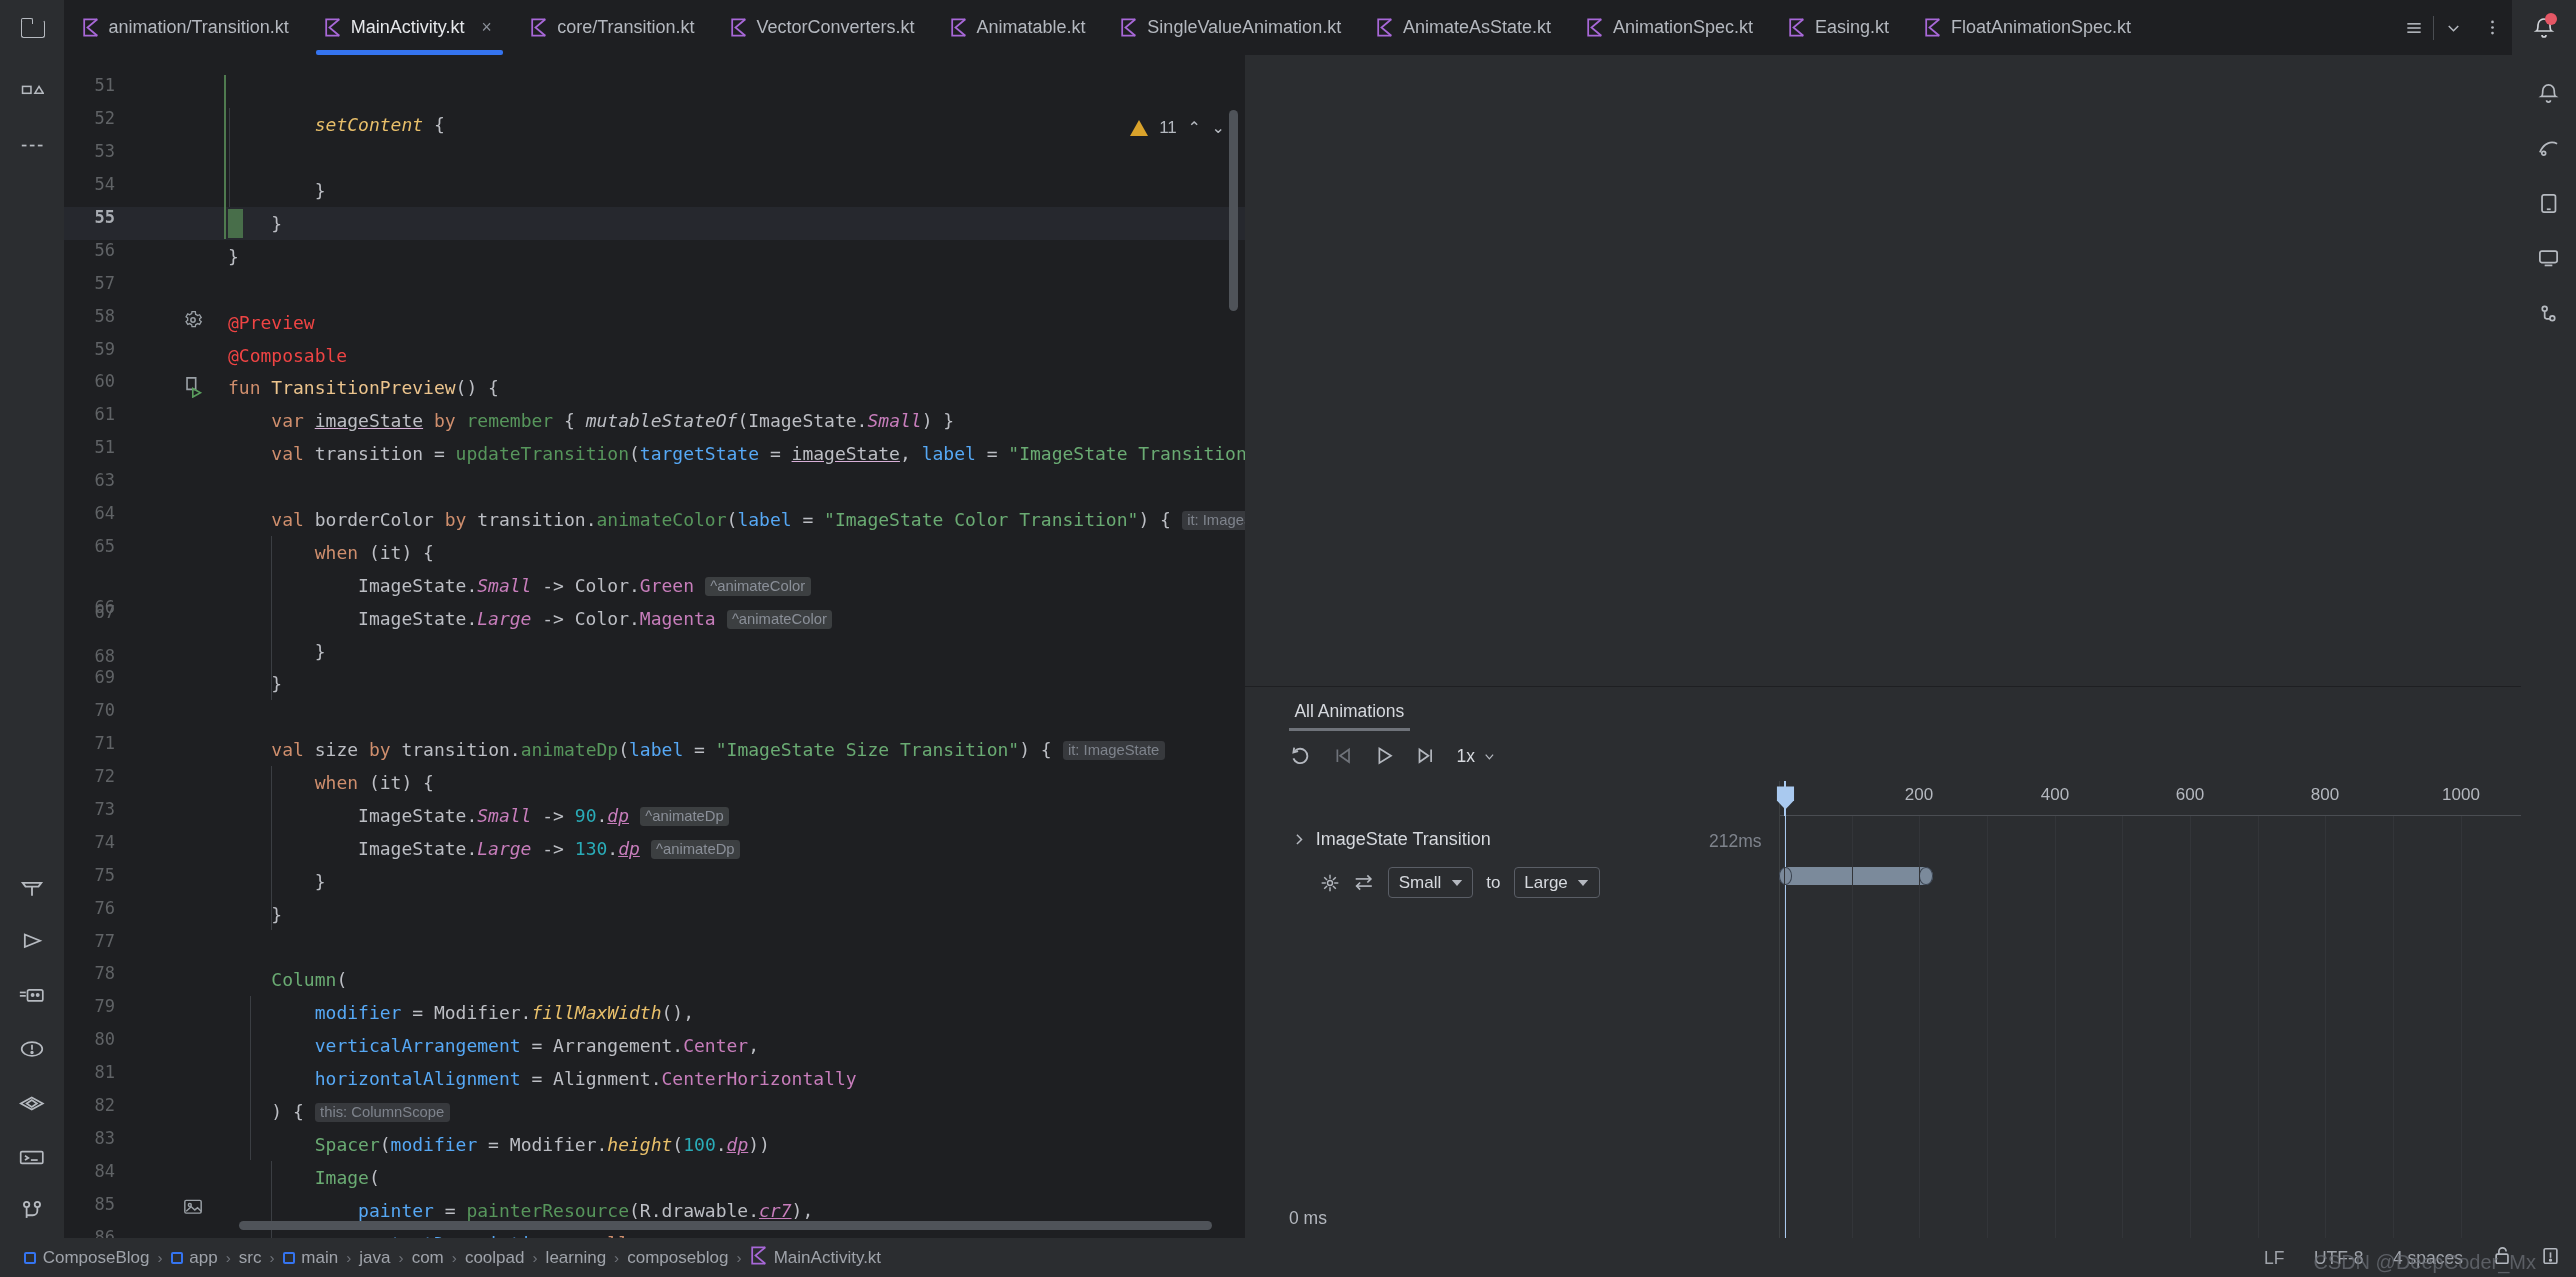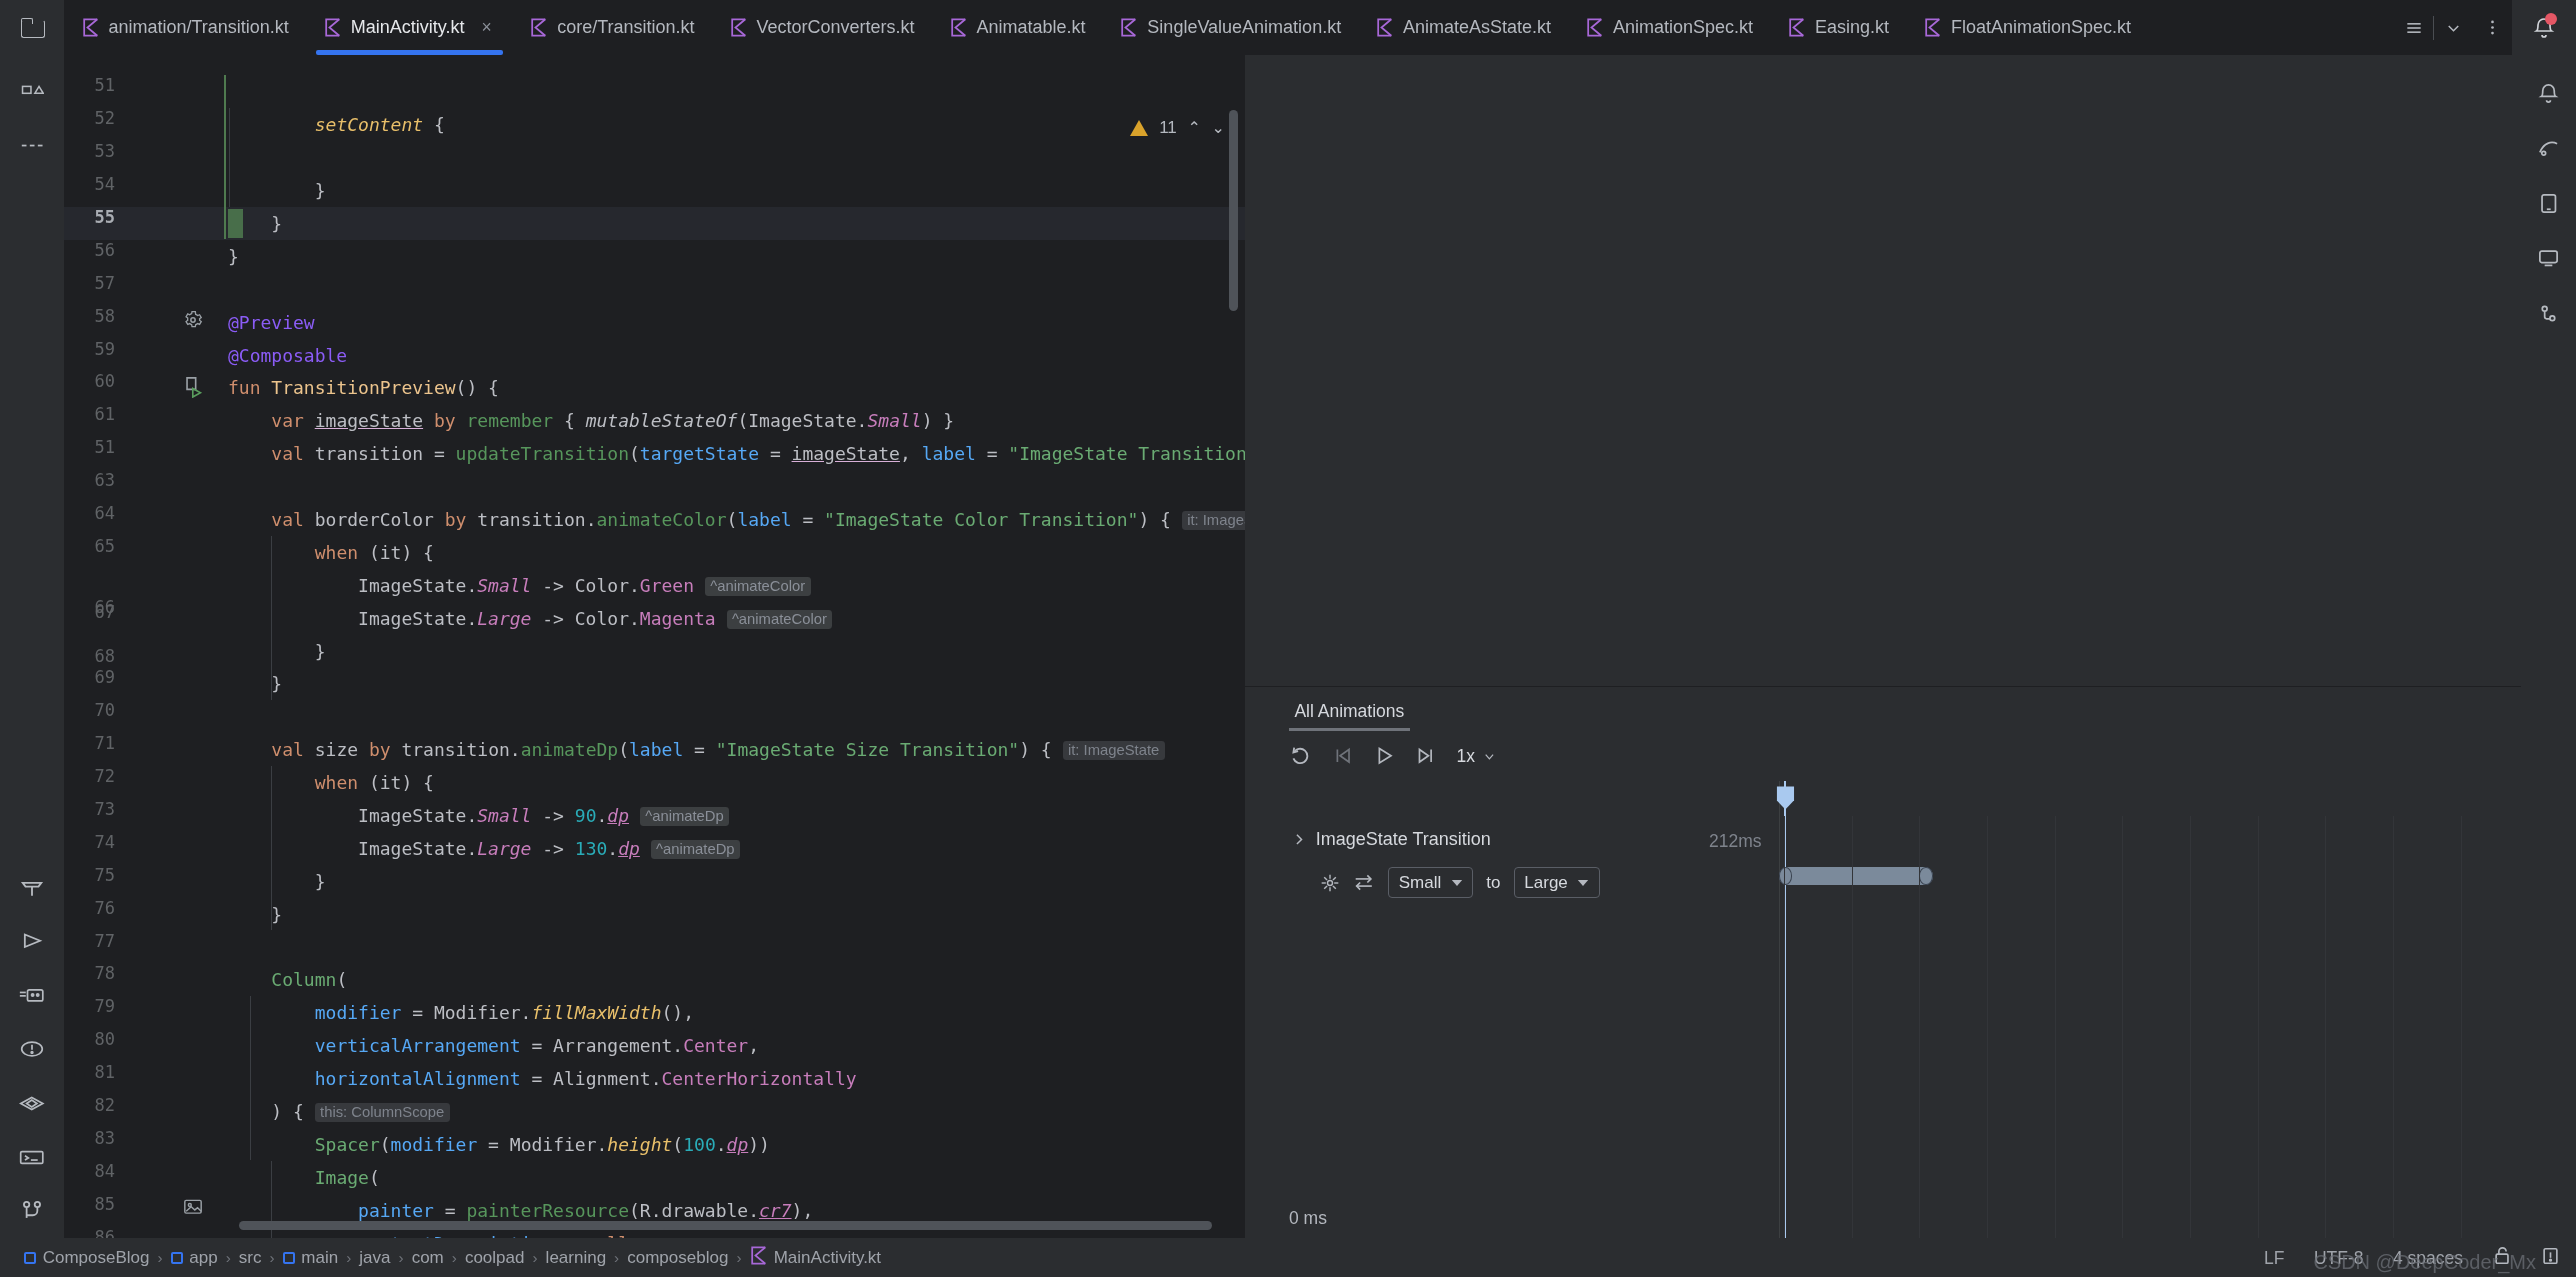--- a/index.html
+++ b/index.html
@@ -80,21 +80,21 @@
     white-space: pre; font-family: "DejaVu Sans Mono", monospace; font-size: 18px;
     color: #bcbec4;
   }
   .cur-line-bg { position:absolute; left:0; right:0; height:33px; background:#26282e; }
   .cur-line-gutterbg { position:absolute; left:0; width:164px; height:33px; background:#26282e; }
 
   
   .kw   { color:#cf8e6d; }
   .grn  { color:#6aab73; }
   .str  { color:#6aab73; }
-  .ann  { color:#8b5cf6; }
+  .ann  { color:#ef4444; }
   .typ  { color:#c77dbb; }
   .typi { color:#c77dbb; font-style: italic; }
   .num  { color:#2aacb8; }
   .par  { color:#56a8f5; }
   .fname{ color:#ecc48d; }
   .ital { color:#bcbec4; font-style: italic; }
   .mtd  { color:#57965c; }
   .und  { text-decoration: underline; text-decoration-color:#d8b0d8; }
   .undp { color:#c77dbb; text-decoration: underline; font-style:italic;}
   .setc { color:#e8bf6a; font-style: italic; }
@@ -590,20 +590,28 @@
                 <span>Large</span>
                 <svg width="12" height="9.4" viewBox="0 0 14 10" fill="#b4b8bf">
                     <polygon points="1,2 13,2 7,9"></polygon>
                   </svg>
               </span>
             </div>
             <div class="ms-label">0 ms</div>
           </div>
 
           <div class="tl-right" id="tl-right">
+            <div class="tl-ruler" id="tl-ruler">
+                <div class="tick" style="left: 4px;">0</div>
+                <div class="tick" style="left: 139px;">200</div>
+                <div class="tick" style="left: 275px;">400</div>
+                <div class="tick" style="left: 410px;">600</div>
+                <div class="tick" style="left: 545px;">800</div>
+                <div class="tick" style="left: 681px;">1000</div>
+              </div>
             <div class="playhead" id="playhead" style="left: 4px;">
               <div class="playhead-knob"></div>
             </div>
             <div class="anim-bar" id="anim-bar" style="left: -1.3px; width: 154px; top: 86px;">
               <span class="knob"></span>
               <span class="knob"></span>
             </div>
           <div class="vgrid" style="left: 4px;"></div>
               <div class="vgrid" style="left: 72px;"></div>
               <div class="vgrid" style="left: 139px;"></div>

